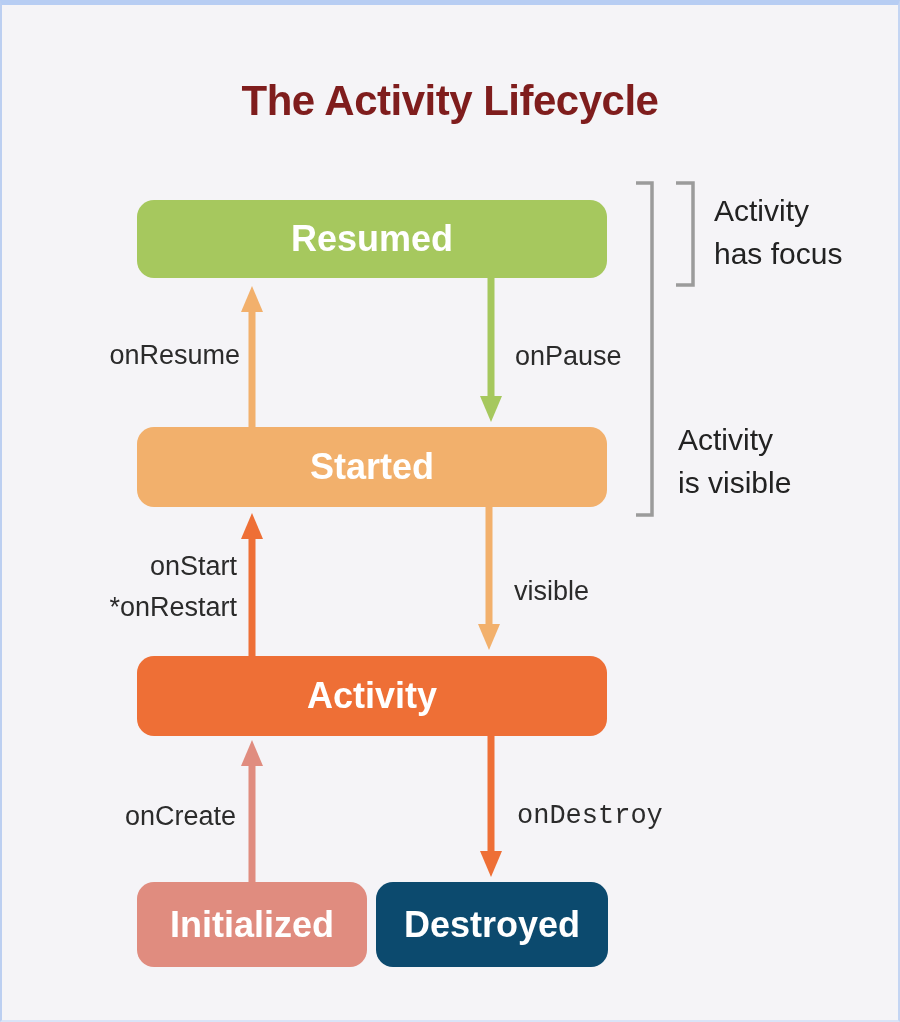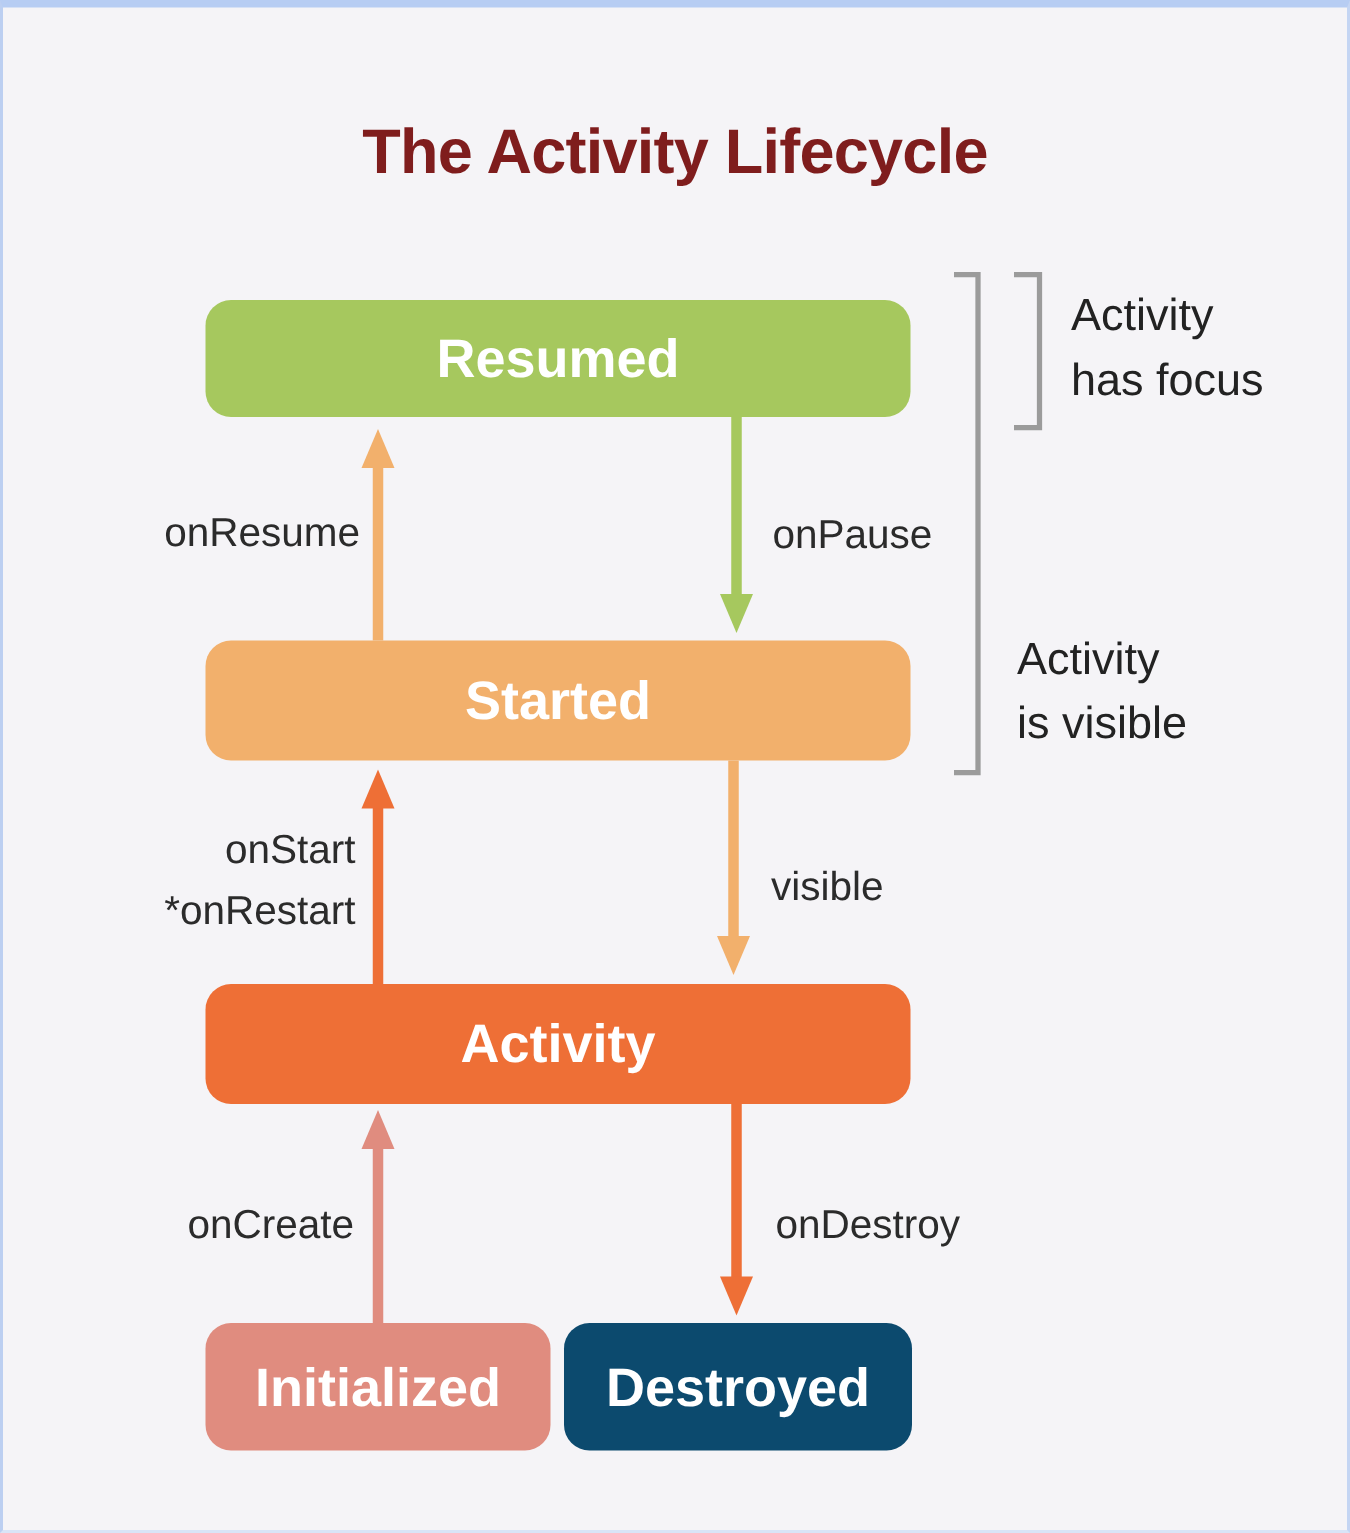--- a/index.html
+++ b/index.html
@@ -62,21 +62,21 @@
     line-height: 41px;
     white-space: nowrap;
   }
   .t-right { text-align: right; }
 
   .lbl-onresume  { left: 40px;  top: 330px; width: 198px; }
   .lbl-onpause   { left: 513px; top: 331px; }
   .lbl-onstart   { left: 20px;  top: 541px; width: 215px; }
   .lbl-onstop    { left: 512px; top: 566px; }
   .lbl-oncreate  { left: 40px;  top: 791px; width: 194px; }
-  .lbl-ondestroy { left: 515px; top: 791px; }
+  .lbl-ondestroy { left: 515px; top: 791px; font-family: Liberation Mono, monospace; }
 
   .annotation {
     position: absolute;
     font-size: 30px;
     color: #222222;
     line-height: 43px;
     white-space: nowrap;
   }
   .ann-focus   { left: 712px; top: 184px; }
   .ann-visible { left: 676px; top: 413px; }

